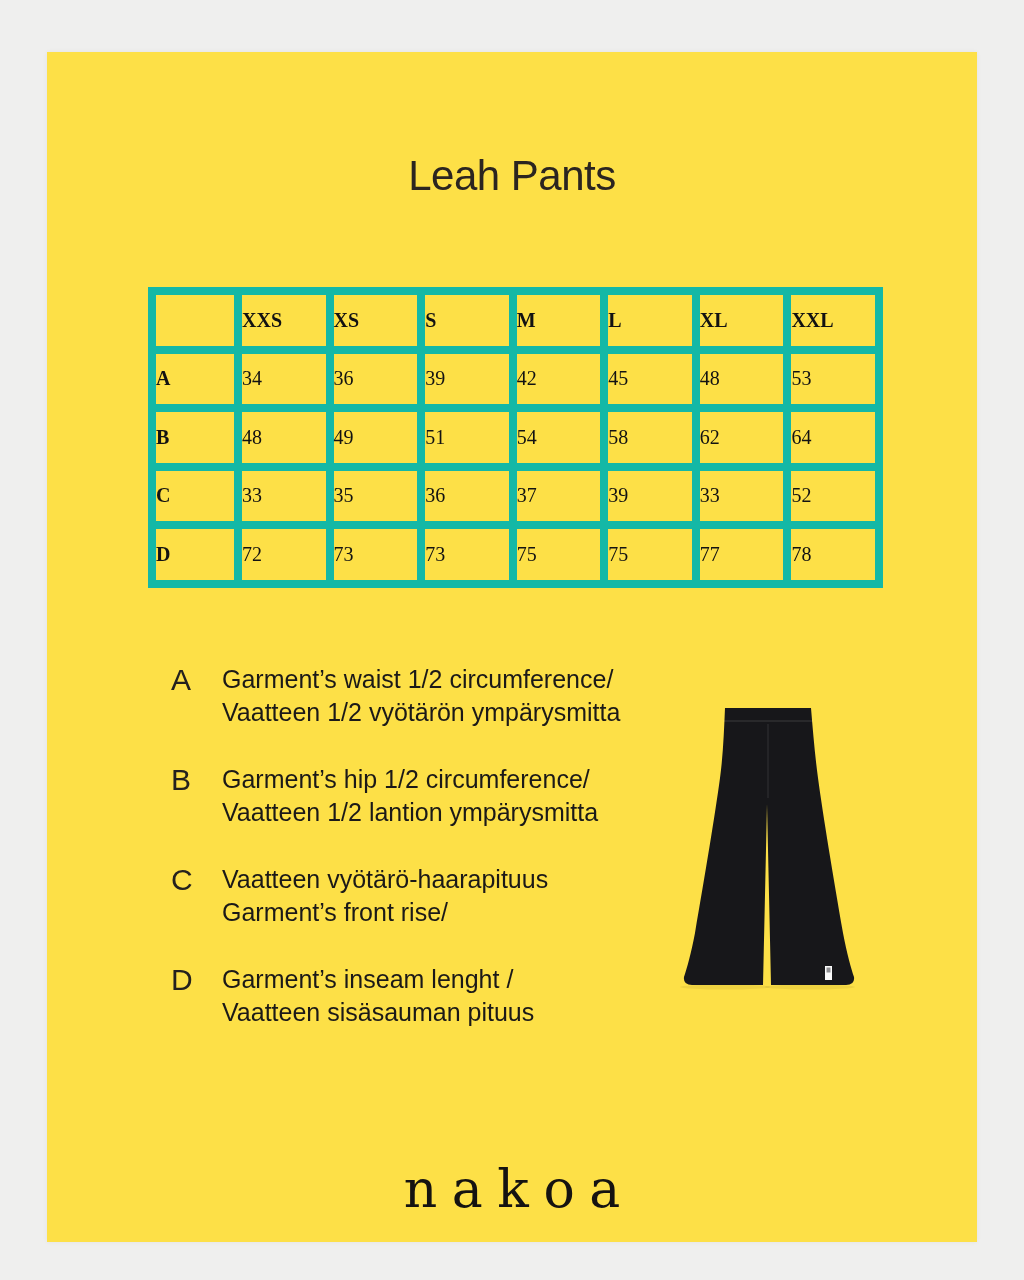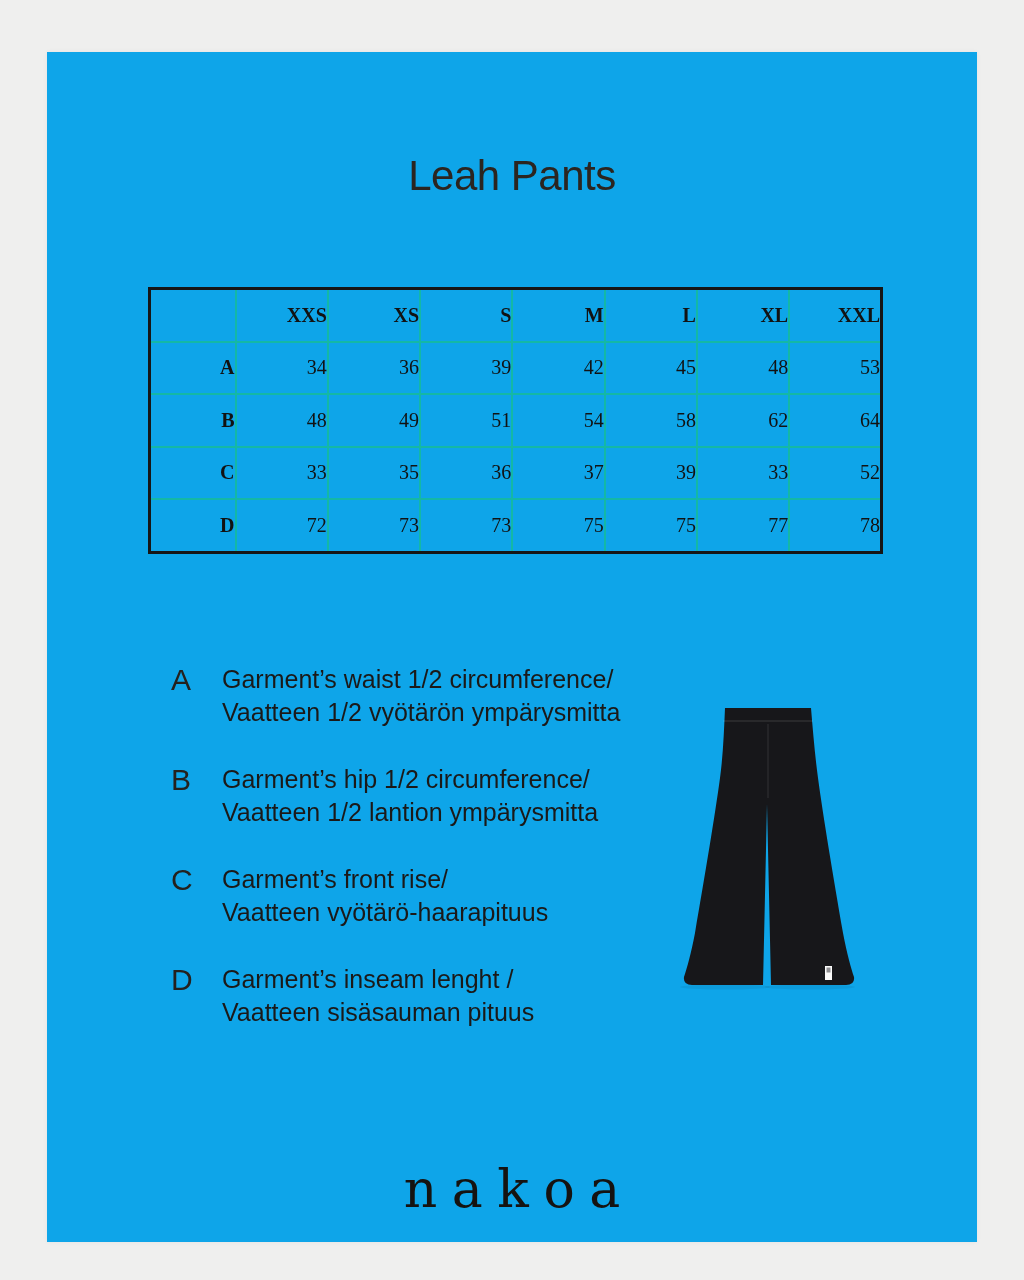--- a/index.html
+++ b/index.html
@@ -14,21 +14,21 @@
     color: #1c1917;
     position: relative;
     overflow: hidden;
   }
   .card {
     position: absolute;
     left: 47px;
     top: 52px;
     width: 930px;
     height: 1190px;
-    background: #0ea5e9;
+    background: #fde047;
     box-shadow: 0 0 5px rgba(0,0,0,0.05);
   }
   .page-title {
     position: absolute;
     top: 103px;
     left: 0;
     width: 100%;
     margin: 0;
     text-align: center;
     font-family: "Liberation Sans", sans-serif;
@@ -44,22 +44,22 @@
     top: 235px;
     width: 735px;
     border-collapse: collapse;
     table-layout: fixed;
     font-family: "Liberation Serif", serif;
     color: #121212;
     border: 3px solid #161616;
   }
   table.size-table th,
   table.size-table td {
-    border: 2px solid #14b8a6;
-    text-align: right;
+    border: 8px solid #14b8a6;
+    text-align: left;
     vertical-align: middle;
     height: 50.5px;
     padding: 0;
     font-size: 20px;
   }
   table.size-table col.label-col { width: 86px; }
   table.size-table th { font-weight: bold; }
   table.size-table td.row-label { font-weight: bold; }
   table.size-table td.size-value { font-weight: normal; margin-left: 11px; }
 
@@ -198,22 +198,22 @@
     <div class="measure-letter">B</div>
     <div class="measure-text">
       <span class="line">Garment’s hip 1/2 circumference/</span>
       <span class="line">Vaatteen 1/2 lantion ympärysmitta</span>
     </div>
   </div>
 
   <div class="measure-row" style="top:811px;">
     <div class="measure-letter">C</div>
     <div class="measure-text">
+      <span class="line">Vaatteen vyötärö-haarapituus</span>
       <span class="line">Garment’s front rise/</span>
-      <span class="line">Vaatteen vyötärö-haarapituus</span>
     </div>
   </div>
 
   <div class="measure-row" style="top:911px;">
     <div class="measure-letter">D</div>
     <div class="measure-text">
       <span class="line">Garment’s inseam lenght /</span>
       <span class="line">Vaatteen sisäsauman pituus</span>
     </div>
   </div>

